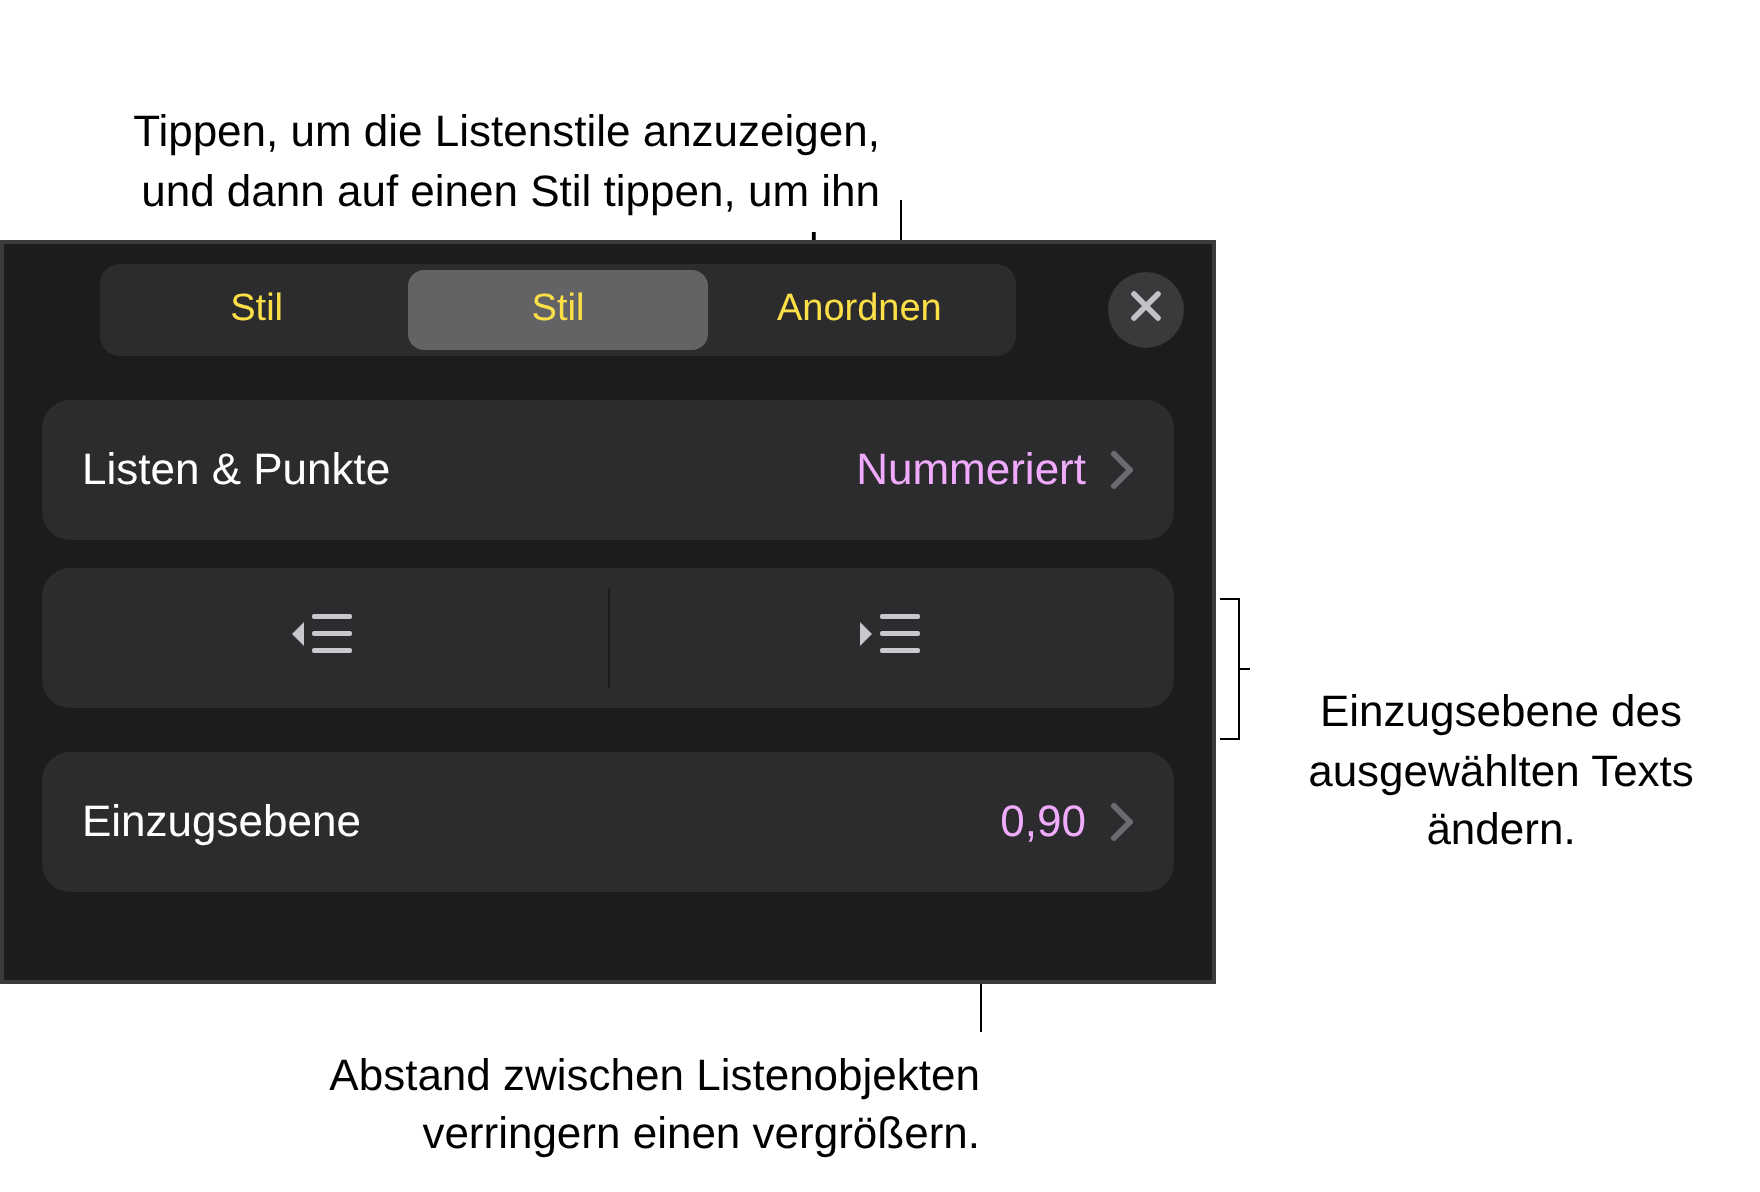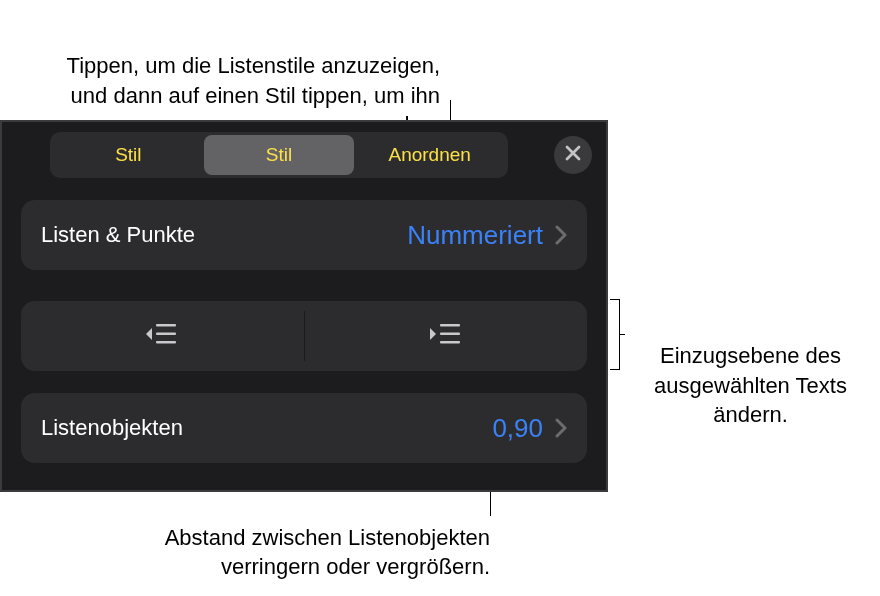--- a/index.html
+++ b/index.html
@@ -96,30 +96,30 @@
 
     .row {
       background: #2c2c2e;
       border-radius: 14px;
       display: flex;
       align-items: center;
       height: 70px;
       padding: 0 20px;
       cursor: pointer;
       margin-top: 4px;
-      margin-bottom: 31px;
+      margin-bottom: 14px;
     }
     .row .label {
       color: #fff;
       font-size: 22px;
       flex: 1;
     }
     .row .value {
-      color: #3b82f6;
-      font-size: 26px;
+      color: #f0abfc;
+      font-size: 22px;
       margin-right: 12px;
     }
     .chevron {
       color: #6c6c70;
       display: flex;
       align-items: center;
     }
     .chevron svg { width: 12px; height: 20px; }
 
     .indent-row {
@@ -145,21 +145,21 @@
       margin: 10px 0;
     }
 
     .row.last { margin-bottom: 0; }
   </style>
 </head>
 <body>
 
 <div class="annotation ann-top">Tippen, um die Listenstile anzuzeigen, und dann auf einen Stil tippen, um ihn anzuwenden.</div>
 <div class="annotation ann-right">Einzugsebene des ausgewählten Texts ändern.</div>
-<div class="annotation ann-bottom">Abstand zwischen Listenobjekten verringern oder vergrößern.</div>
+<div class="annotation ann-bottom">Abstand zwischen Listenobjekten verringern einen vergrößern.</div>
 
 <div class="leader" style="top:100px;left:450px;width:1px;height:130px;"></div>
 <div class="leader" style="top:452px;left:490px;width:1px;height:64px;"></div>
 
 <div class="leader" style="top:299px;left:610px;width:10px;height:1px;"></div>
 <div class="leader" style="top:369px;left:610px;width:10px;height:1px;"></div>
 <div class="leader" style="top:299px;left:619px;width:1px;height:71px;"></div>
 <div class="leader" style="top:334px;left:619px;width:6px;height:1px;"></div>
 
 <div class="panel">
@@ -209,21 +209,21 @@
             <rect x="12" y="3" width="20" height="2.5" rx="1"></rect>
             <rect x="12" y="11.5" width="20" height="2.5" rx="1"></rect>
             <rect x="12" y="20" width="20" height="2.5" rx="1"></rect>
             <path d="M2 7 L8 13 L2 19 Z"></path>
           </svg>
         </span>
       </div>
     </div>
 
     <div class="row last">
-      <div class="label">Listenobjekten</div>
+      <div class="label">Einzugsebene</div>
       <div class="value">0,90</div>
       <div class="chevron">
         <svg viewBox="0 0 12 20" fill="none" stroke="currentColor" stroke-width="3" stroke-linecap="round" stroke-linejoin="round">
           <path d="M2 2 L10 10 L2 18"></path>
         </svg>
       </div>
     </div>
 
   </div>
 </div>

